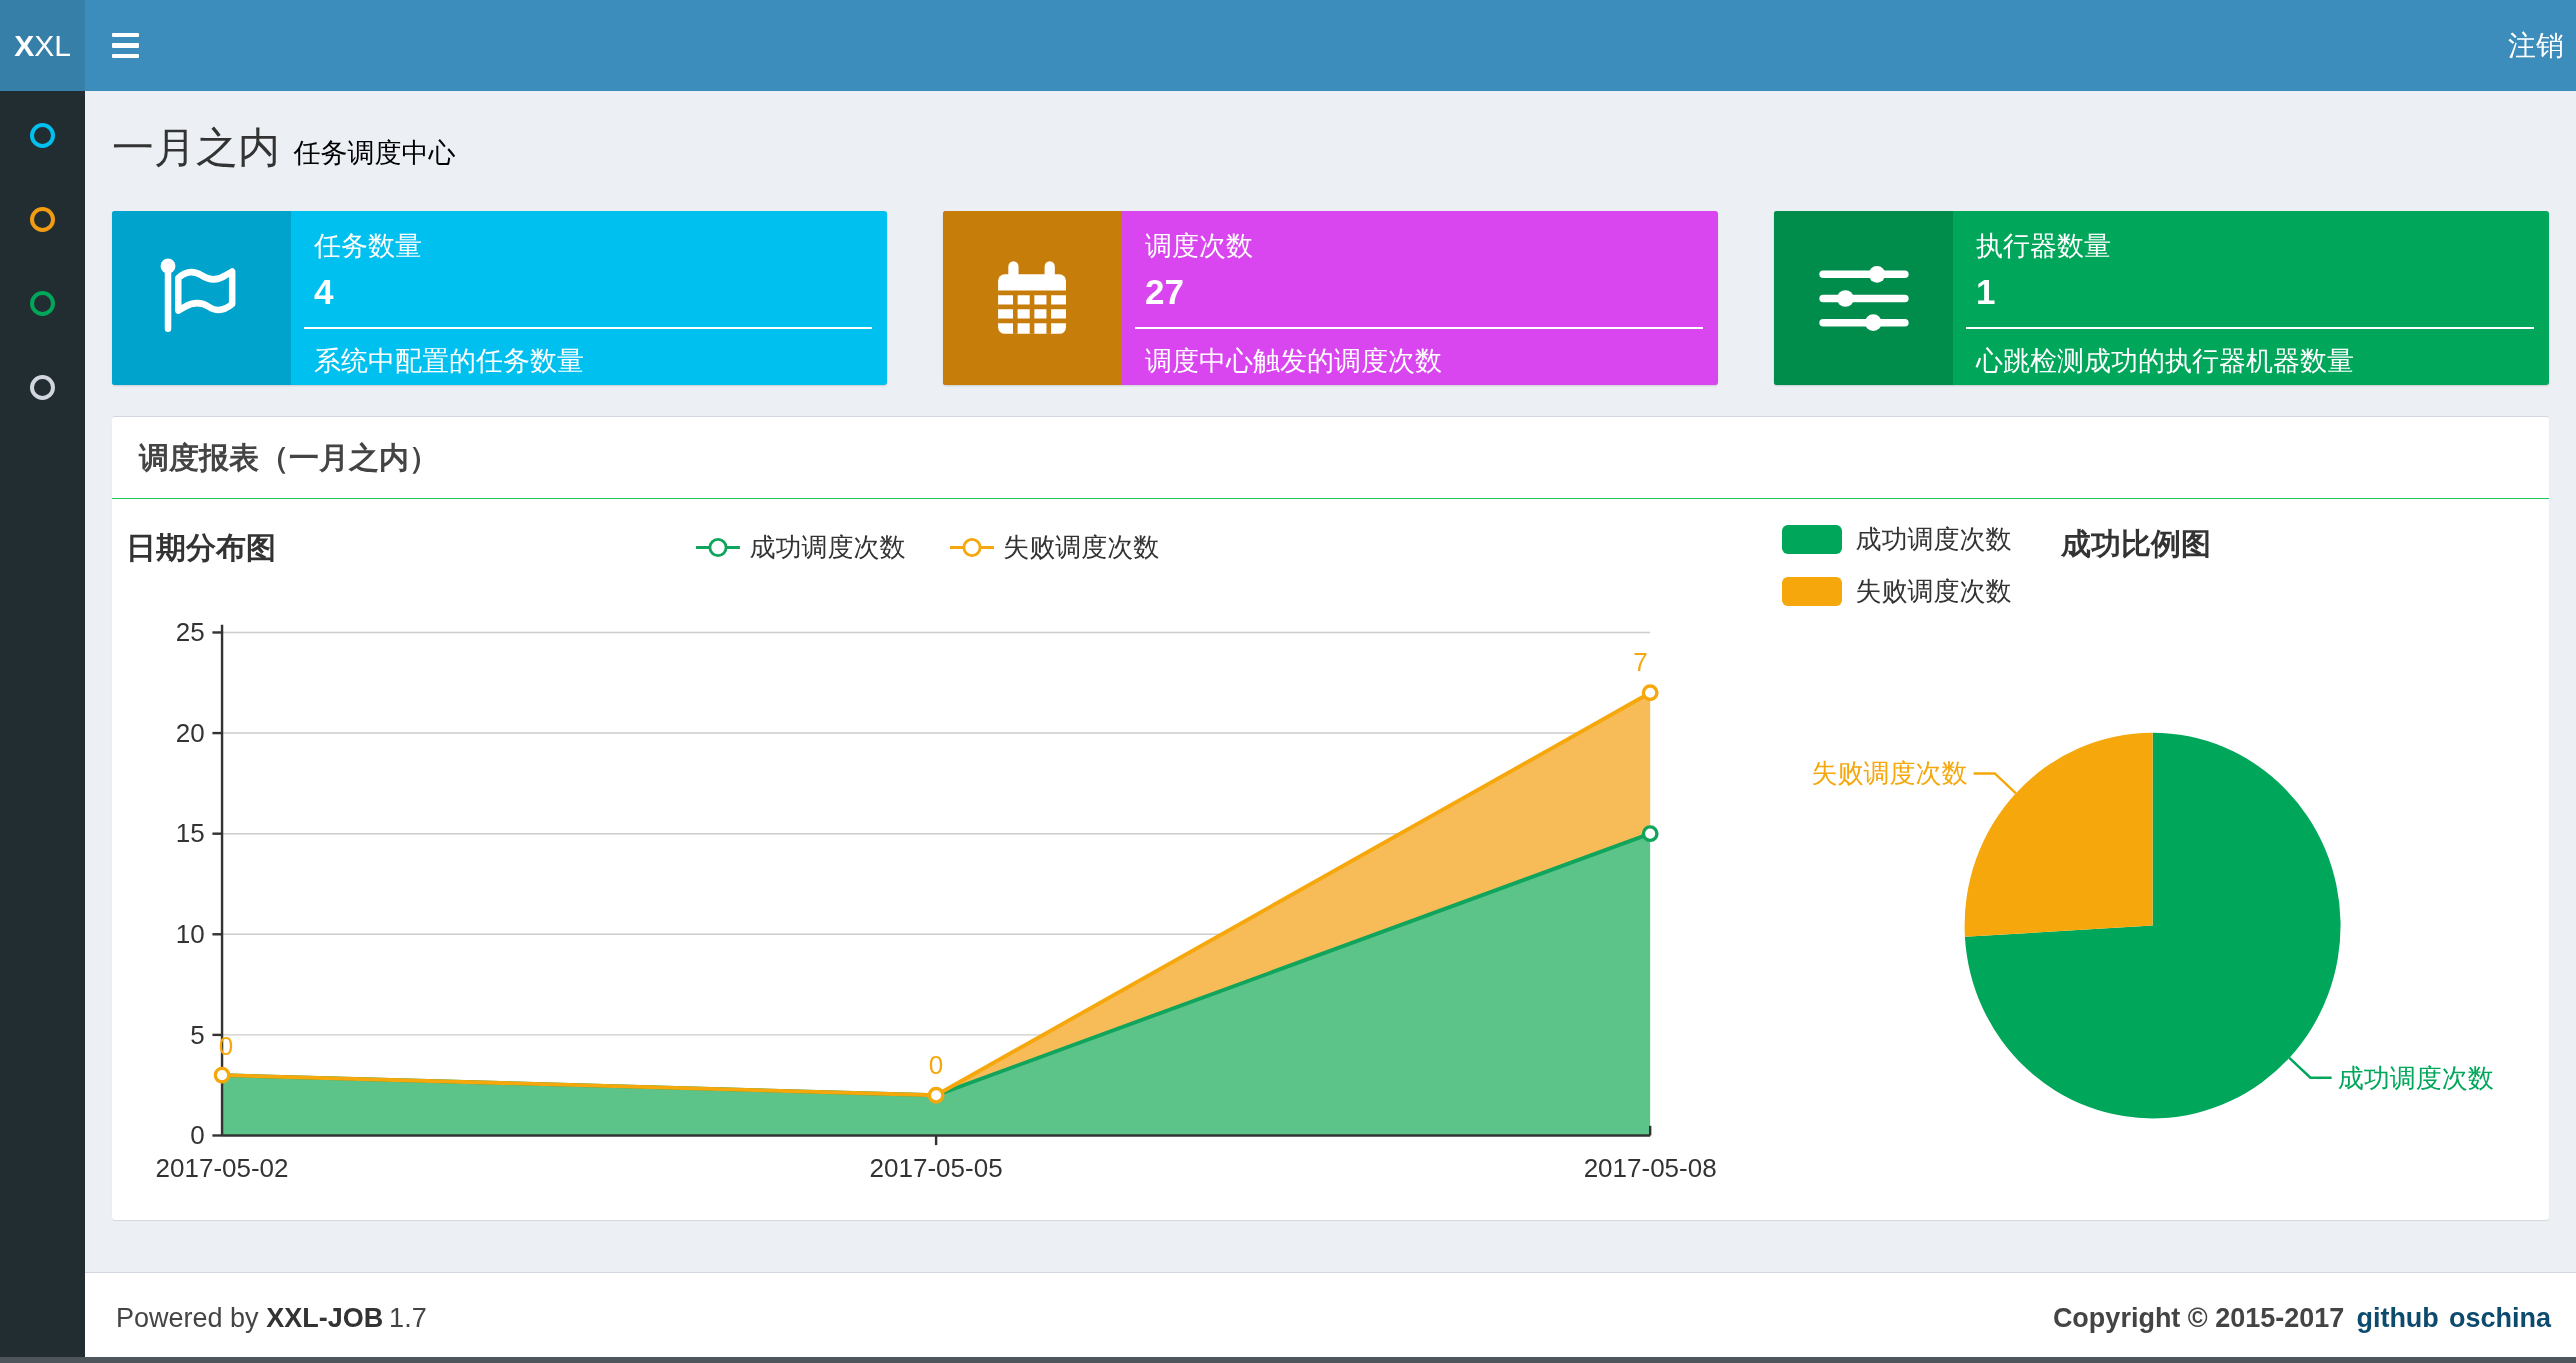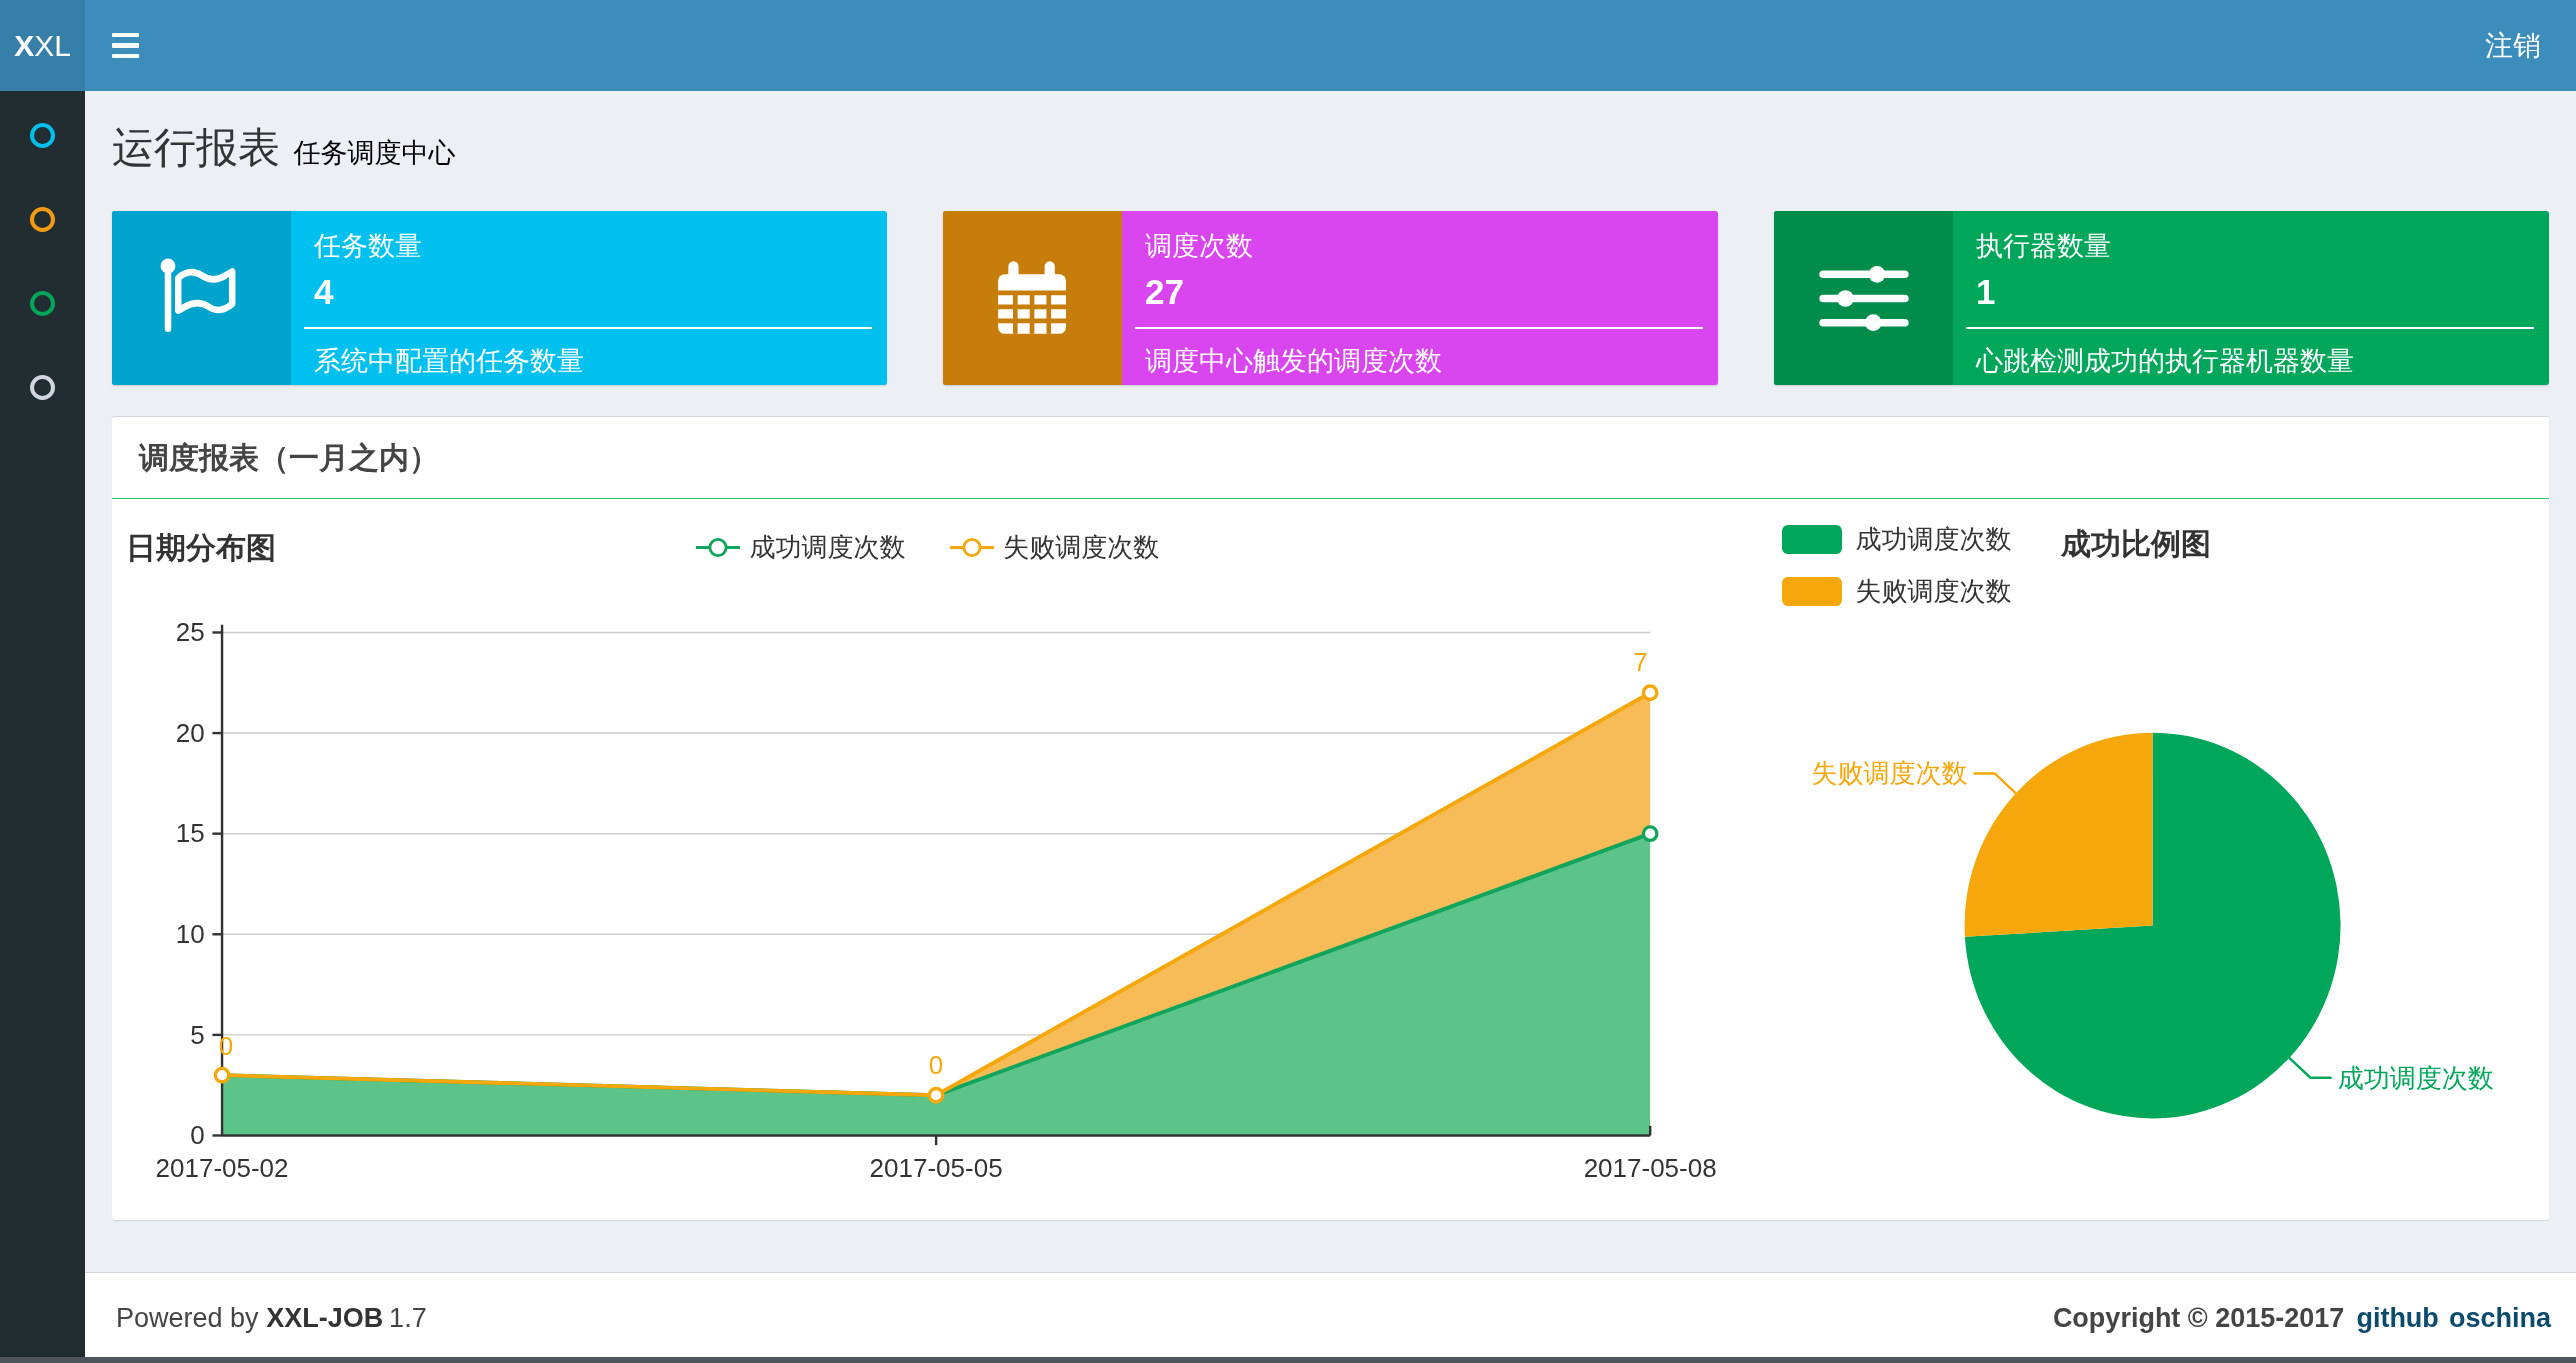--- a/index.html
+++ b/index.html
@@ -13,21 +13,21 @@
   .logo {
     width:85px; height:91px; background:#367fa9; color:#fff;
     display:flex; align-items:center; justify-content:center;
     font-size:30px; font-weight:300; letter-spacing:0;
   }
   .logo b { font-weight:700; }
   .navbar-main { flex:1; background:#3c8dbc; display:flex; align-items:center; }
   .hamburger { margin-left:27px; width:44px; height:44px; display:flex; flex-direction:column;
     justify-content:center; gap:5.8px; cursor:pointer; }
   .hamburger span { display:block; width:27px; height:4.8px; background:#fff; border-radius:1px; }
-  .logout { margin-left:auto; margin-right:35px; color:#fff; font-size:28px; cursor:pointer; text-decoration:none; }
+  .logout { margin-left:auto; margin-right:12px; color:#fff; font-size:28px; cursor:pointer; text-decoration:none; }
   
   .layout { display:flex; height:1273px; }
   .sidebar { width:85px; background:#222d32; padding-top:32px; display:flex; flex-direction:column; }
   .side-item { height:84px; display:flex; justify-content:center; cursor:pointer; }
   .ring { width:25px; height:25px; border-radius:50%; border:4.8px solid #fff; }
   .ring.c1 { border-color:#00c0ef; }
   .ring.c2 { border-color:#f39c12; }
   .ring.c3 { border-color:#00a65a; }
   .ring.c4 { border-color:#d2d6de; }
   .main { flex:1; display:flex; flex-direction:column; background:#ecf0f5; }
@@ -119,21 +119,21 @@
       </div>
     <div class="side-item">
         <i class="ring c4"></i>
       </div>
   </aside>
 
   <div class="main">
     <div class="content">
 
       <div class="page-head">
-        <span class="page-title">运行报表</span>
+        <span class="page-title">一月之内</span>
         <span class="page-sub">任务调度中心</span>
       </div>
 
       <div class="boxes">
         <div class="info-box cyan">
           <div class="ib-icon">
             <svg width="93" height="93" viewBox="0 0 100 100">
               <circle cx="14" cy="15" r="8" fill="#fff"></circle>
               <rect x="10.5" y="18" width="7" height="68" rx="3.5" fill="#fff"></rect>
               <path d="M25 28 Q37 17 50 25 Q63 34 76 25 L83 21 L83 56 Q70 67 58 59 Q46 51 32 59 L25 63 Z" fill="none" stroke="#fff" stroke-width="7" stroke-linejoin="round"></path>

